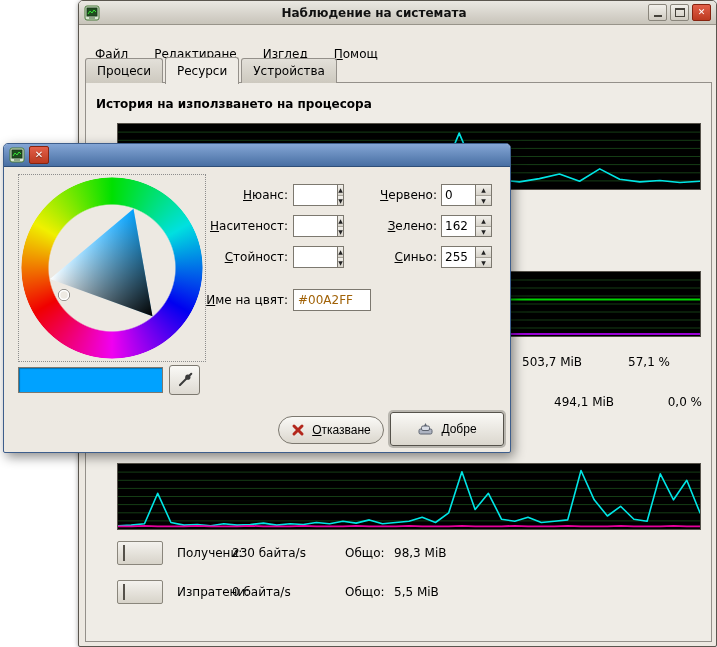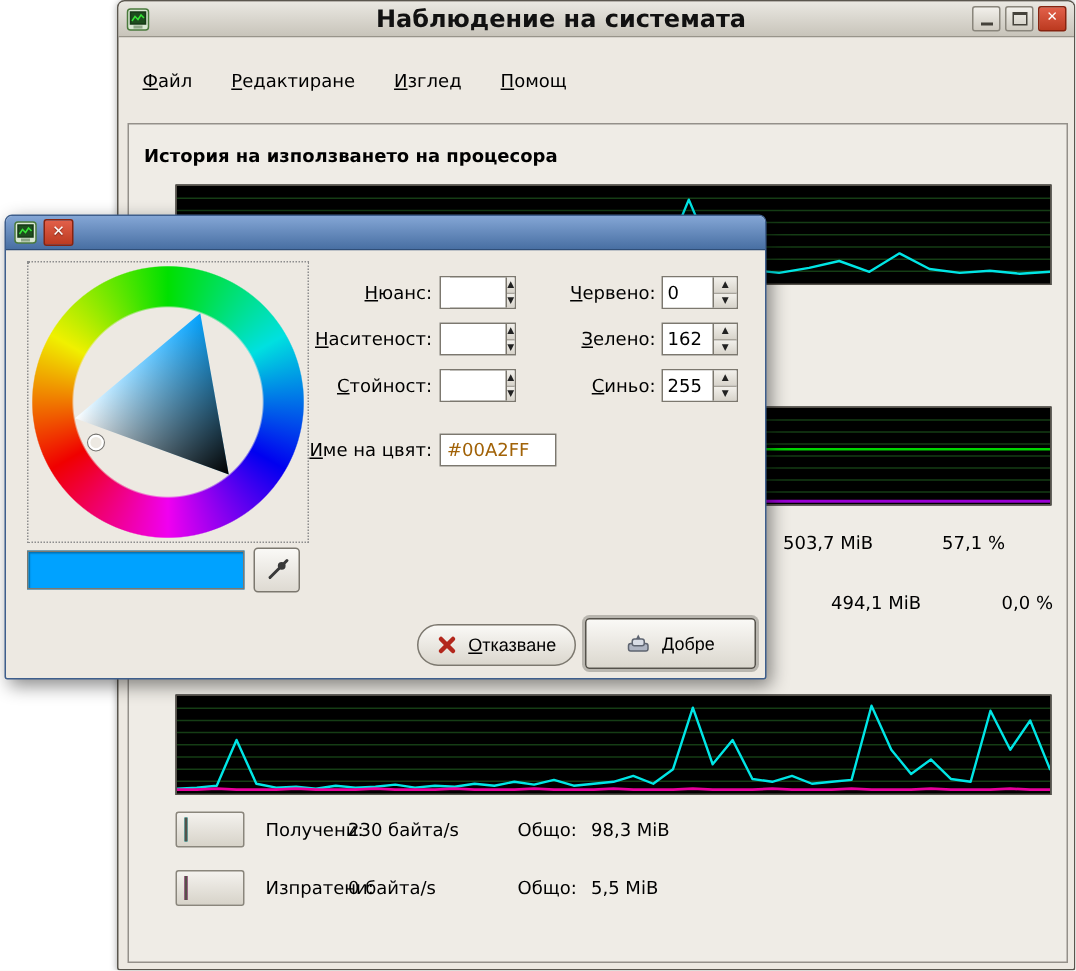--- a/index.html
+++ b/index.html
@@ -7,21 +7,21 @@
          font-family:"DejaVu Sans",sans-serif;font-size:12px;color:#000;background:#fff;}
   .window{position:absolute;box-sizing:border-box;}
   u{text-decoration:underline;}
 
   
   #main-win{left:78px;top:0;width:639px;height:647px;background:#EDE9E2;
             border:1px solid #5A564E;border-radius:5px 5px 2px 2px;box-shadow:0 1px 5px rgba(0,0,0,.35);}
   .titlebar{height:24px;display:flex;align-items:center;gap:4px;padding:0 5px;
             border-radius:4px 4px 0 0;box-sizing:border-box;}
   #main-win .titlebar{background:linear-gradient(#EAE8E2,#C8C4BA);border-bottom:1px solid #98948A;color:#111;}
-  .titlebar .title{flex:1;text-align:center;font-weight:bold;font-size:16px;}
+  .titlebar .title{flex:1;text-align:center;font-weight:bold;font-size:12px;}
   .win-icon{width:16px;height:16px;display:inline-block;flex:0 0 16px;}
   .winbtns{display:flex;gap:3px;}
   .wbtn{width:17px;height:15px;display:flex;align-items:center;justify-content:center;
         background:linear-gradient(#F2F0EB,#CFCBC1);border:1px solid #8A867C;border-radius:2px;}
   .wbtn .gl-min{width:8px;height:7px;border-bottom:2px solid #45423B;}
   .wbtn .gl-max{width:8px;height:6px;border:1px solid #45423B;border-top:2px solid #45423B;}
   .wbtn.close{background:linear-gradient(#E2604A,#BC3A20);border-color:#87230F;color:#fff;
               font-size:9px;font-weight:bold;line-height:1;}
 
   .menubar{display:flex;align-items:center;height:26px;padding:16px 8px;gap:10px;}
@@ -122,20 +122,25 @@
       </span>
     </div>
 
     <div class="menubar">
       <span class="menu-item"><u>Ф</u>айл</span>
       <span class="menu-item"><u>Р</u>едактиране</span>
       <span class="menu-item"><u>И</u>зглед</span>
       <span class="menu-item"><u>П</u>омощ</span>
     </div>
 
+    <div class="tabstrip">
+      <span class="tab">Процеси</span>
+      <span class="tab active">Ресурси</span>
+      <span class="tab">Устройства</span>
+    </div>
 
     <div class="panel">
       <div id="cpu-heading">История на използването на процесора</div>
 
       <div class="chart" id="cpu-chart"><svg width="582" height="65">
             <line x1="0" x2="582" y1="8.1" y2="8.1" stroke="#153D15" stroke-width="1"></line>
             <line x1="0" x2="582" y1="16.3" y2="16.3" stroke="#153D15" stroke-width="1"></line>
             <line x1="0" x2="582" y1="24.4" y2="24.4" stroke="#153D15" stroke-width="1"></line>
             <line x1="0" x2="582" y1="32.5" y2="32.5" stroke="#153D15" stroke-width="1"></line>
             <line x1="0" x2="582" y1="40.6" y2="40.6" stroke="#153D15" stroke-width="1"></line>

